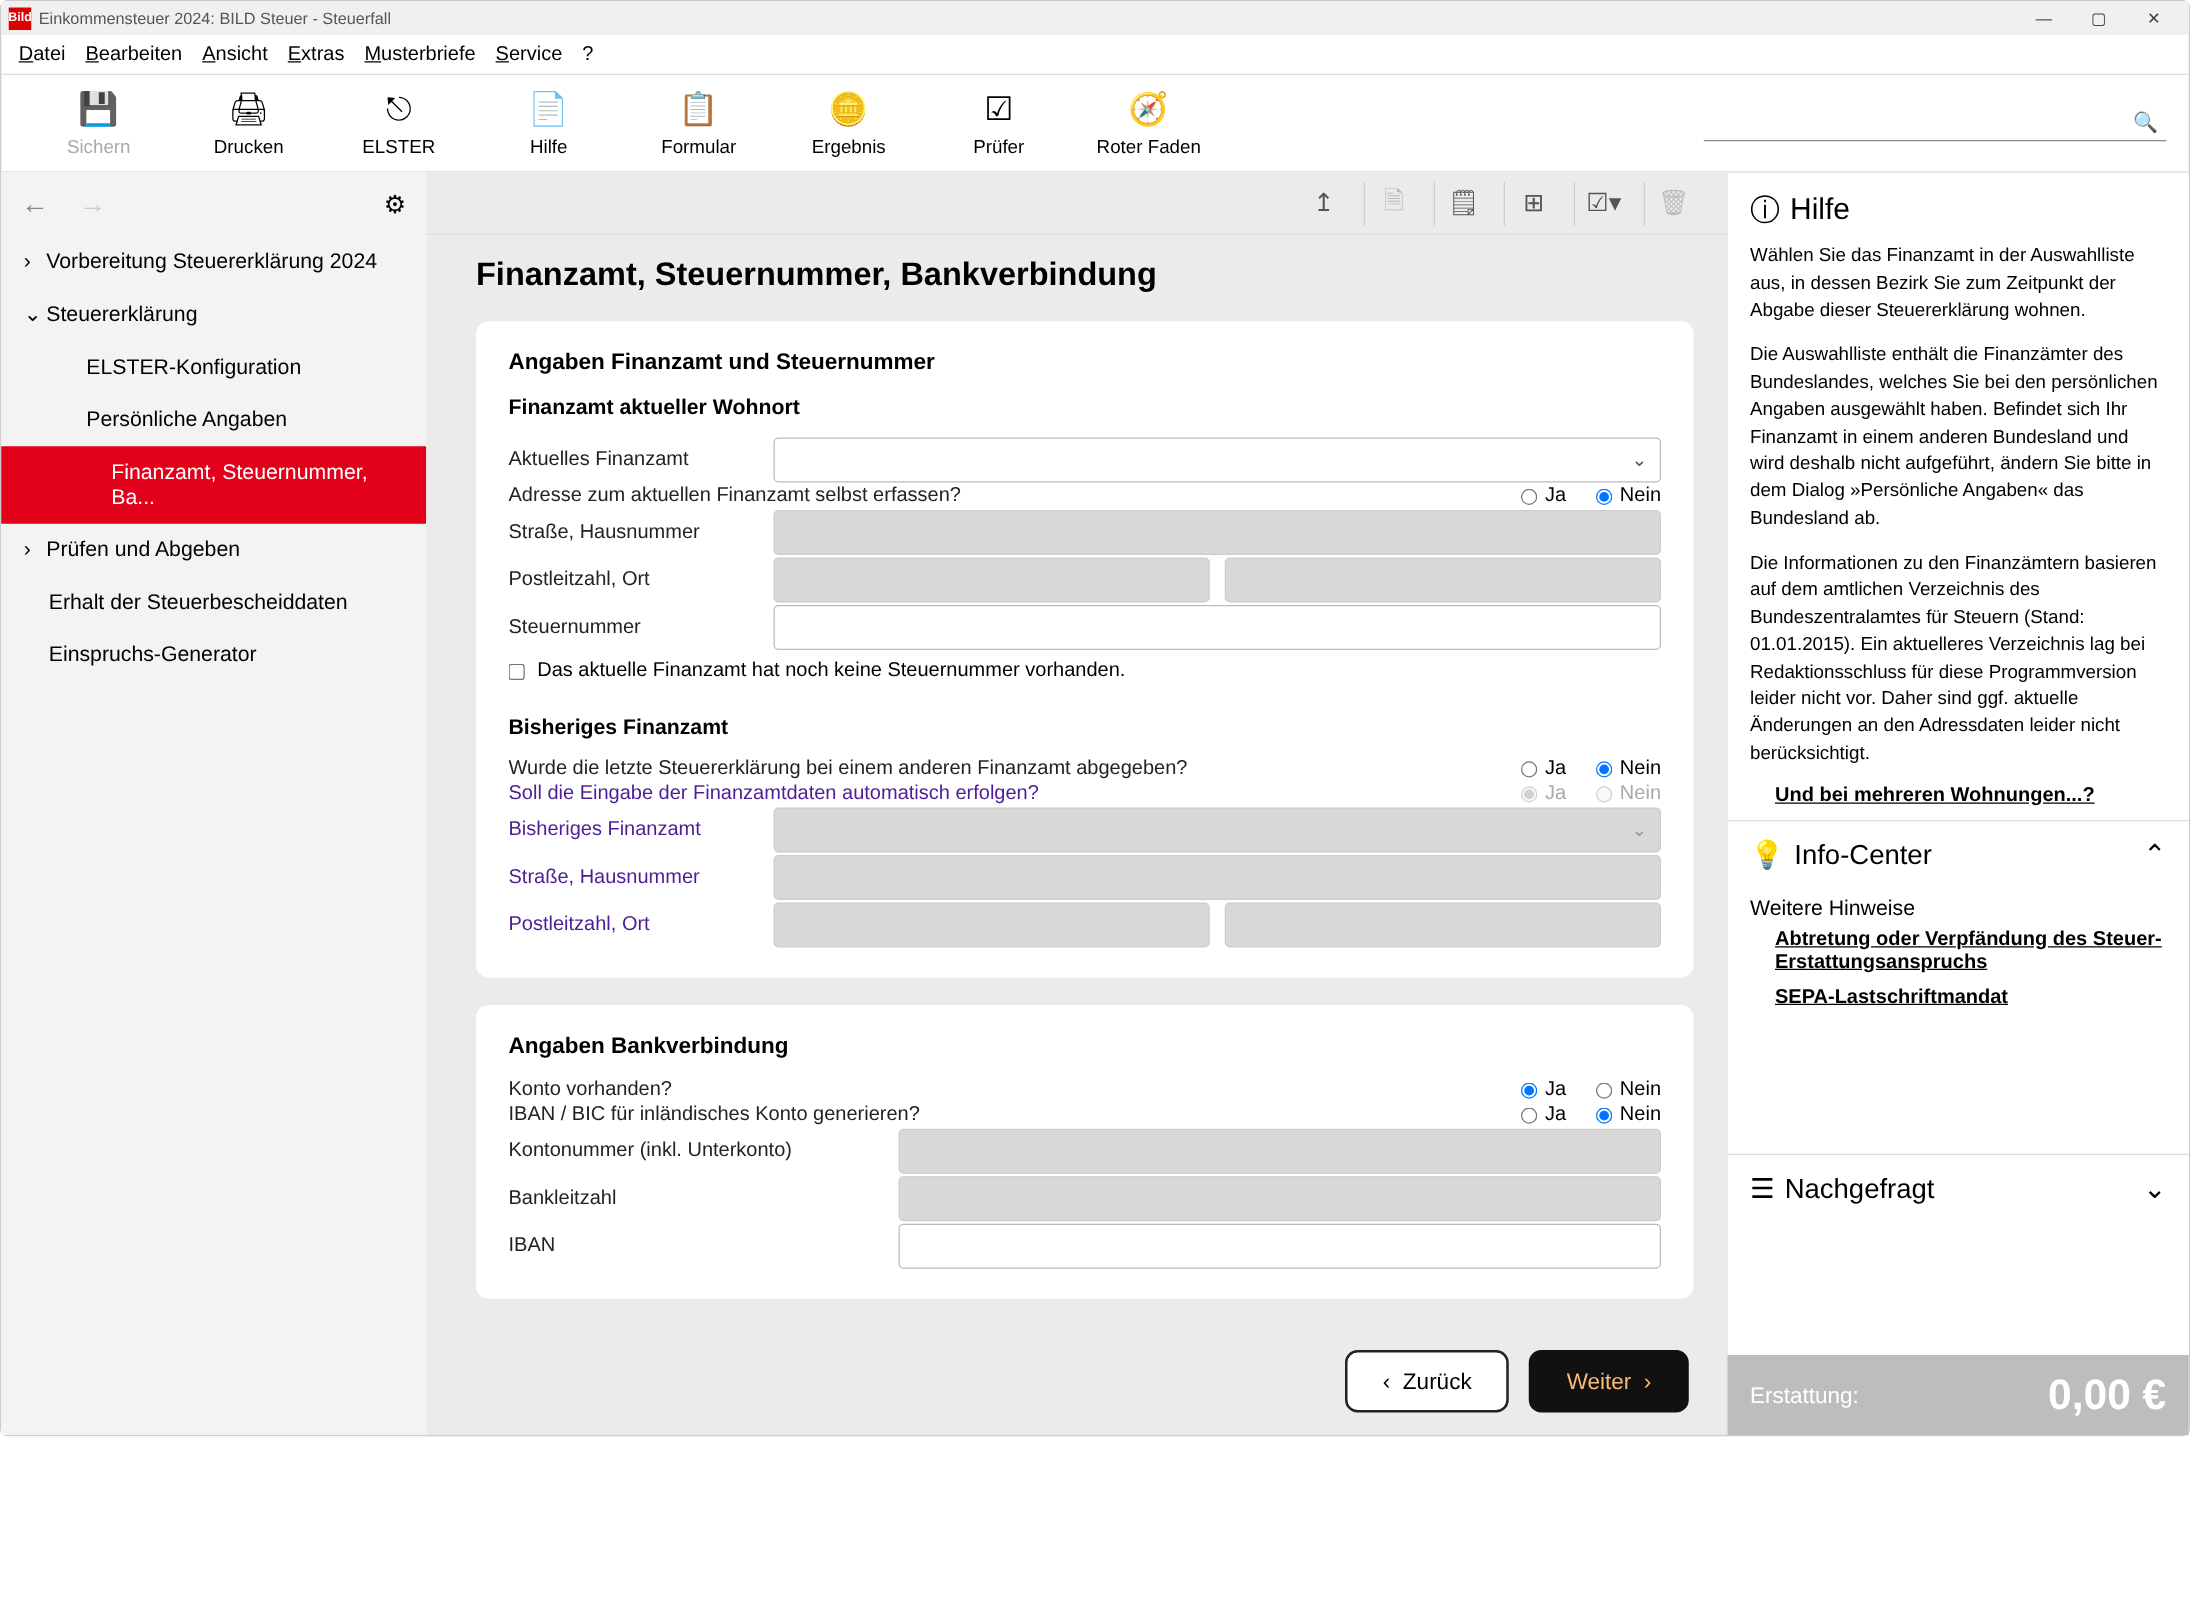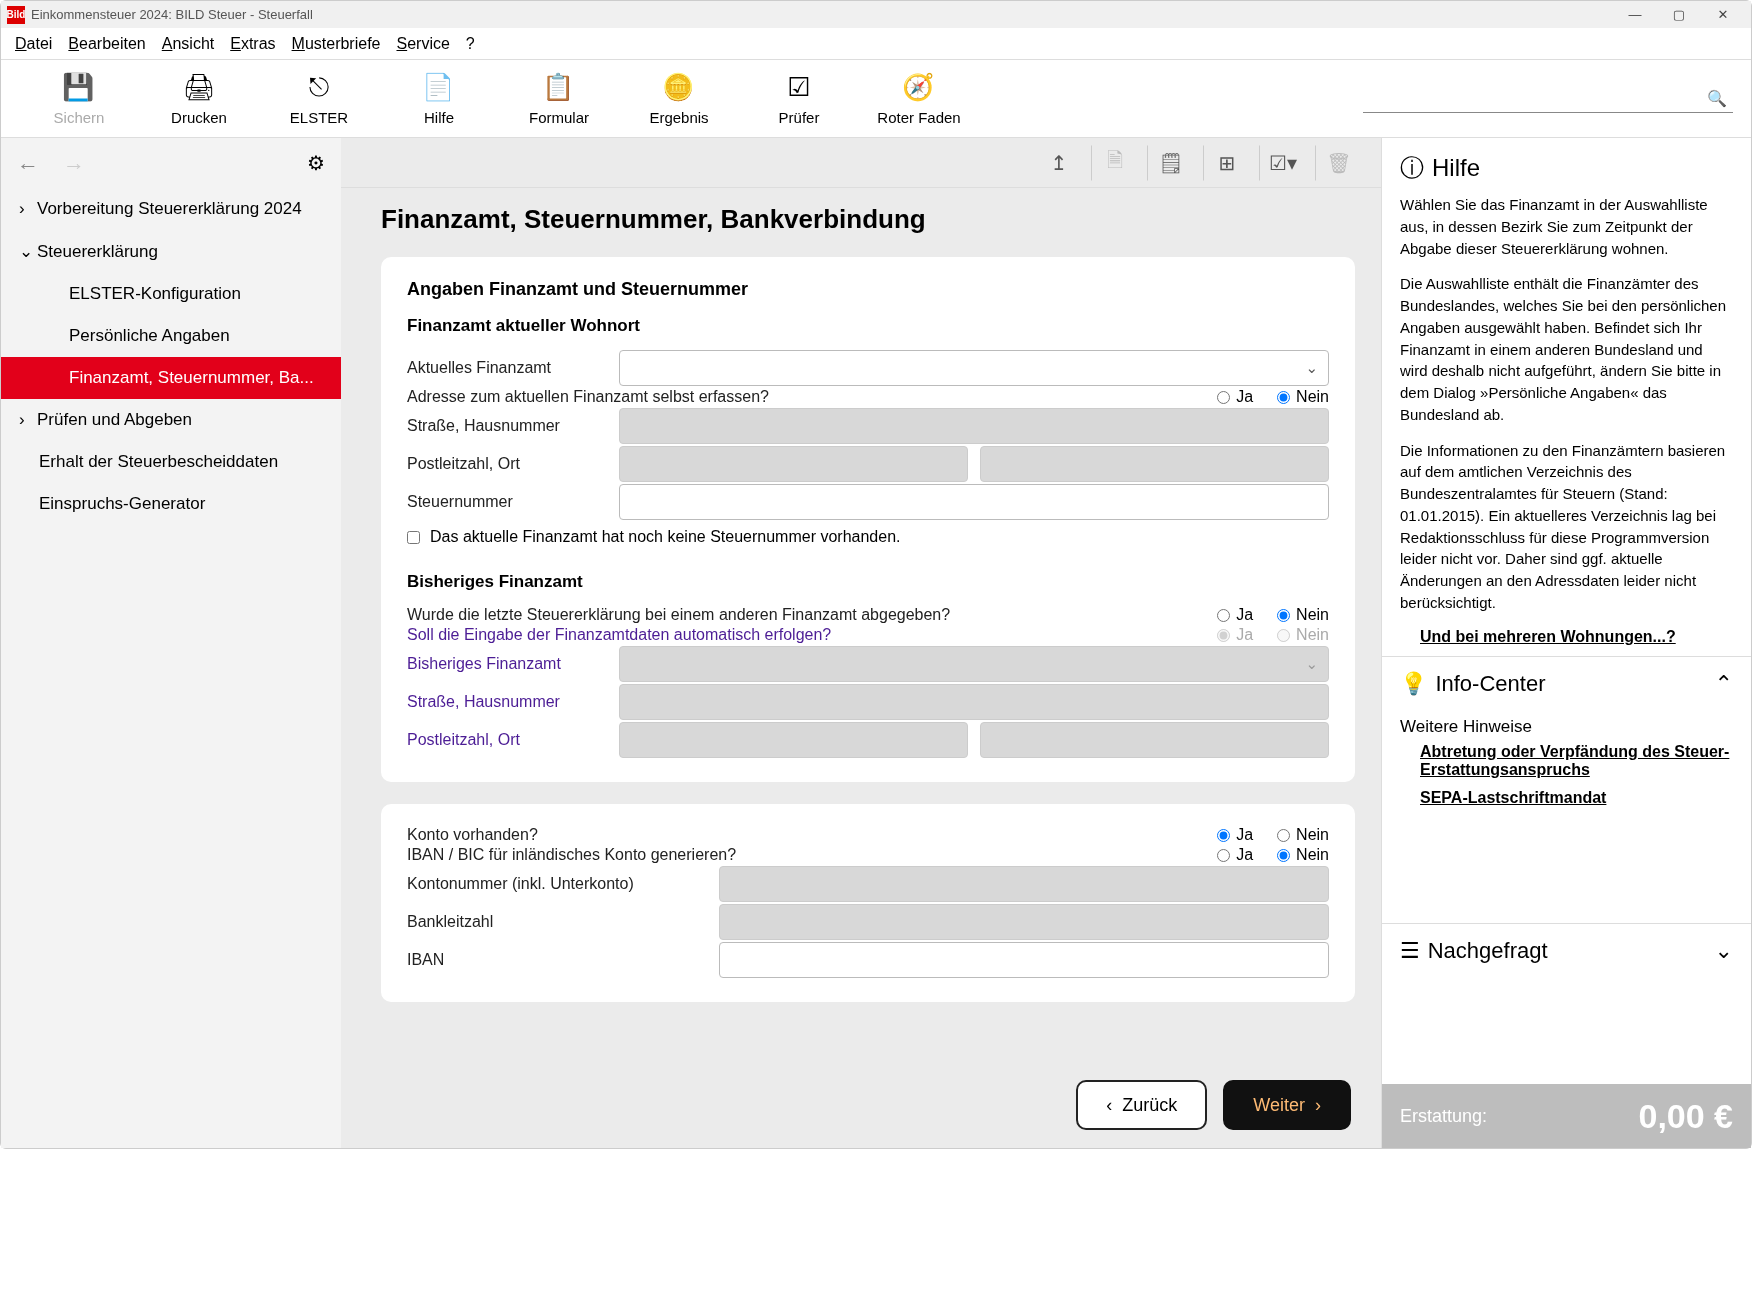--- a/index.html
+++ b/index.html
@@ -20,21 +20,21 @@
 .body { flex:1; display:flex; min-height:0; }
 .sidebar { width:340px; background:#f3f3f3; display:flex; flex-direction:column; }
 .sidebar-controls { height:50px; display:flex; align-items:center; padding:0 16px; gap:24px; }
 .sidebar-controls .navarrow { font-size:22px; color:#888; }
 .sidebar-controls .navarrow.off { color:#ccc; }
 .sidebar-controls .settings { margin-left:auto; font-size:20px; }
 .tree { font-size:17px; }
 .tree .item { padding:11px 16px 11px 38px; display:flex; align-items:center; gap:6px; cursor:default; }
 .tree .item.top { padding-left:18px; font-weight:400; }
 .tree .item.sub { padding-left:68px;text-align:right; }
-.tree .item.active { background:#e2001a; color:#fff; padding-left:68px; }
+.tree .item.active { background:#e2001a; color:#fff; padding-left:88px; }
 .tree .chev { width:12px; display:inline-block; }
 .main { flex:1; display:flex; flex-direction:column; background:#ebebeb; min-width:0; }
 .main-toolbar { height:50px; display:flex; align-items:center; justify-content:flex-end; padding:0 18px; gap:8px; border-bottom:1px solid #ddd; background:#ebebeb; }
 .main-toolbar .mbtn { width:48px; height:36px; display:flex; align-items:center; justify-content:center; border:1px solid transparent; font-size:20px; color:#555; }
 .main-toolbar .mbtn.sep { border-left:1px solid #ccc; }
 .content { flex:1; overflow:auto; padding:0 26px 20px 40px; }
 h1 { font-size:26px; font-weight:600; margin:16px 0 22px 0; }
 .card { background:#fff; border-radius:10px; padding:22px 26px; margin-bottom:22px; }
 .card-title { font-size:18px; font-weight:600; margin-bottom:16px; }
 .subhead { font-size:17px; font-weight:600; margin:10px 0 14px 0; }
@@ -253,20 +253,21 @@
             <input type="text" class="dis" disabled="" style="">
           </div>
           <div class="row">
             <div class="label dim">Postleitzahl, Ort</div>
             <input type="text" class="dis short" disabled="" style="">
             <input type="text" class="dis" disabled="" style="">
           </div>
         </div>
 
         <div class="card">
+          <div class="card-title">Angaben Bankverbindung</div>
           <div class="row">
             <div class="label wide">Konto vorhanden?</div>
             <div class="radiogroup">
               <label>
                   <input type="radio" name="r4" checked="" style="">
                   <span>Ja</span>
                 </label>
               <label>
                   <input type="radio" name="r4" style="">
                   <span>Nein</span>

